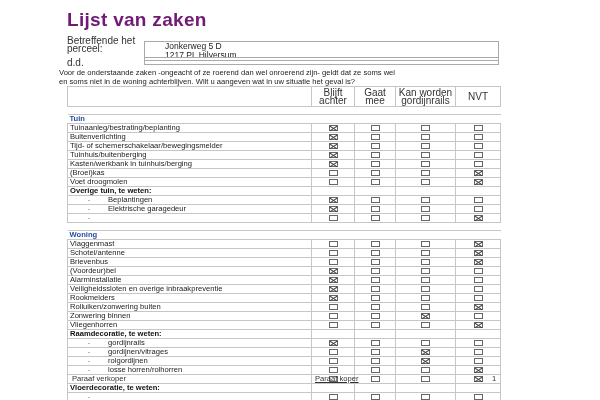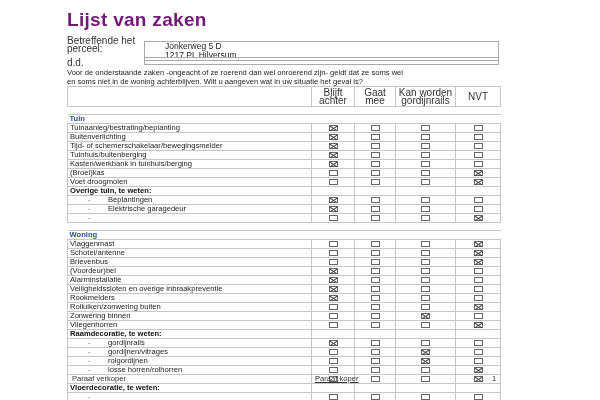--- a/index.html
+++ b/index.html
@@ -1,20 +1,20 @@
 <!DOCTYPE html>
 <html><head>
 <meta charset="utf-8">
 <style>
   html,body{margin:0;padding:0;background:#fff;}
   body{width:600px;height:400px;overflow:hidden;position:relative;font-family:"Liberation Sans",sans-serif;color:#222;}
   .title{position:absolute;left:67px;top:9px;font-size:19px;font-weight:bold;color:#701a75;letter-spacing:0.3px;}
   .lbl{position:absolute;font-size:10px;color:#333;}
   .fieldbox{position:absolute;left:144px;width:355px;border:1px solid #aaa;font-size:8.5px;line-height:9px;padding-left:2px;box-sizing:border-box;}
-  .intro{position:absolute;left:67px;top:68px;width:440px;font-size:7.6px;line-height:9px;color:#222;}
+  .intro{position:absolute;left:59px;top:68px;width:440px;font-size:7.6px;line-height:9px;color:#222;}
   table.grid{position:absolute;left:67px;top:86px;border-collapse:collapse;width:433px;table-layout:fixed;}
   table.grid td{border:1px solid #c6c6c6;font-size:7.6px;height:8px;line-height:8px;padding:0 2px;white-space:nowrap;overflow:hidden;}
   table.grid td.c{text-align:center;padding:0;}
   table.grid tr.head td{height:19px;line-height:8px;text-align:center;font-size:10px;color:#333;vertical-align:middle;}
   table.grid tr.sect td{color:#2a4fa0;font-weight:bold;border-left:none;border-right:none;margin-top:20px;}
   table.grid tr.sub td.lab{font-weight:bold;color:#111;}
   table.grid tr.gap td{height:7px;border-left:none;border-right:none;}
   .dash{display:inline-block;width:38px;text-align:center;color:#666;}
   .cb{display:inline-block;width:9px;height:6px;border:1px solid #666;vertical-align:middle;position:relative;box-sizing:border-box;}
   .cb.x::before,.cb.x::after{content:"";position:absolute;left:-1px;top:2px;width:9px;height:0.8px;background:#444;}

